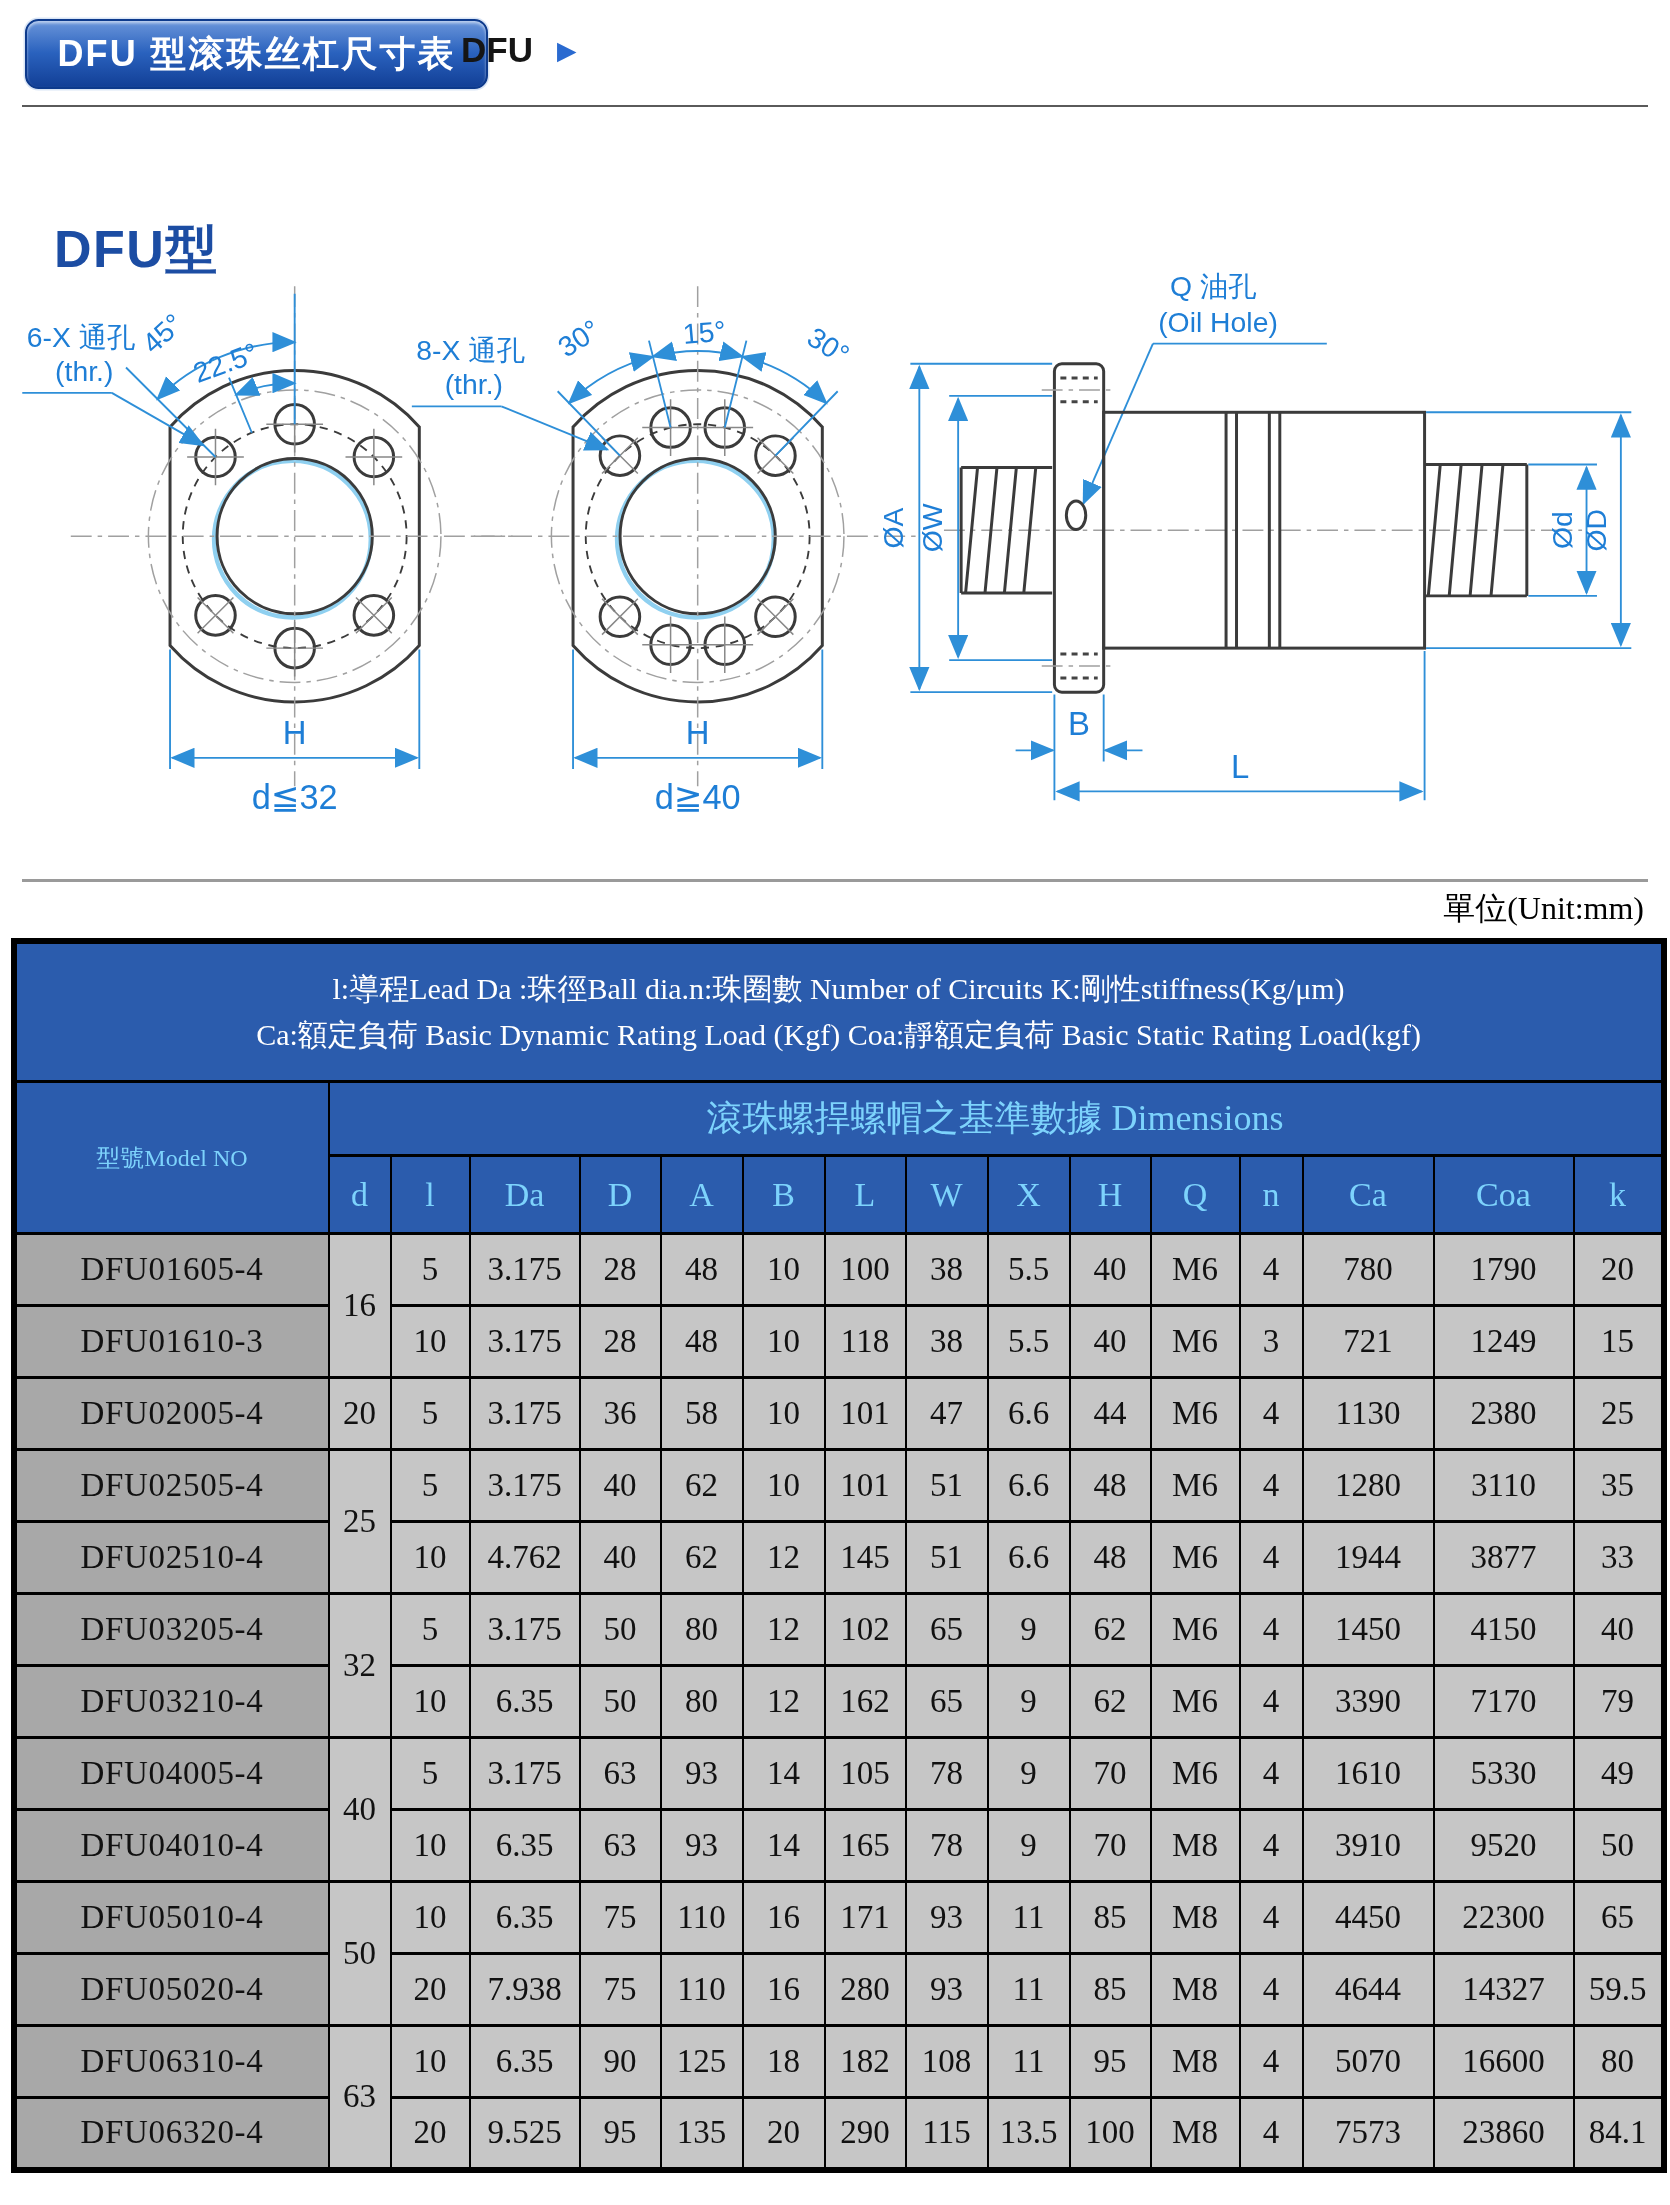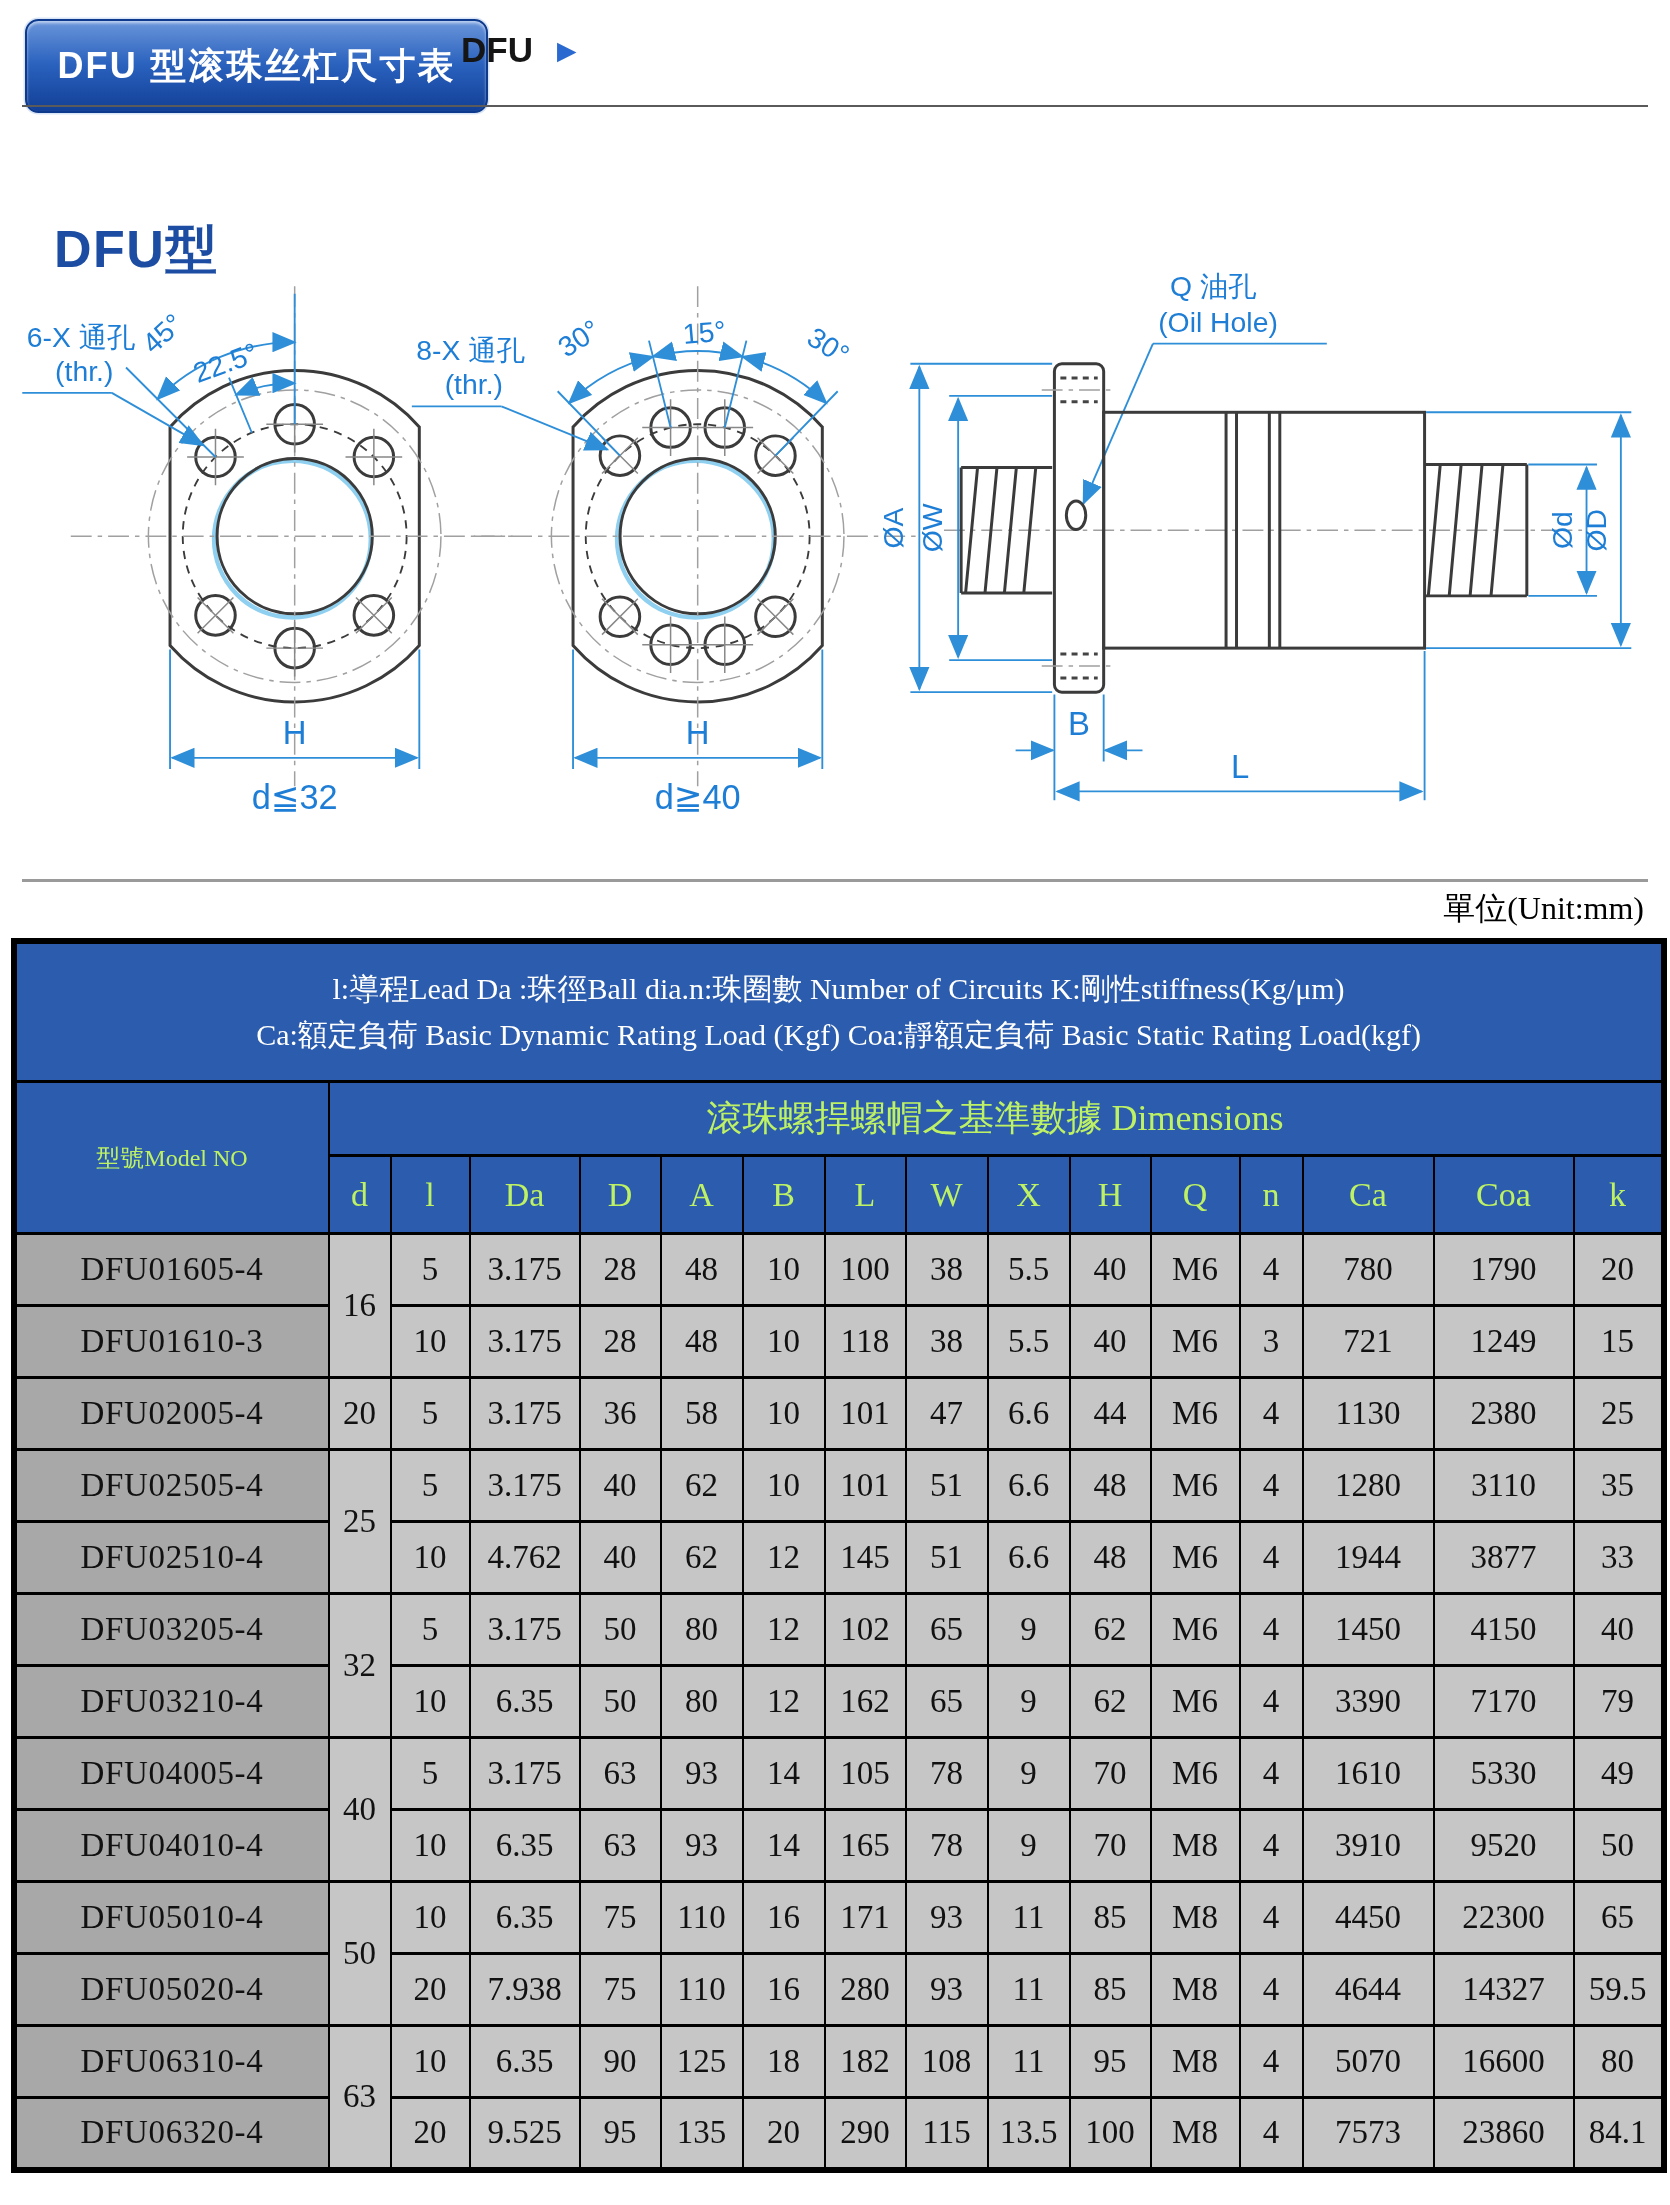--- a/index.html
+++ b/index.html
@@ -1,21 +1,21 @@
 <!DOCTYPE html>
 <html style="font-size:12px"><head>
 <meta charset="utf-8">
 <title>DFU Type Ball Screw Size Table</title>
 <style>
   html,body { margin:0; padding:0; background:#ffffff; }
   body { width:1671px; height:2205px; position:relative;
          font-family:"Liberation Sans", sans-serif; }
 
   
-  .badge { position:absolute; left:25.4px; top:19.4px; height:66px; padding:12px 30px;
+  .badge { position:absolute; left:25.4px; top:19.4px; height:66px; padding:0 30px;
            border-radius:13.4px; border:2.2px solid #0d3a8c;
            background:linear-gradient(#6a95da 0%, #2a62be 48%, #123f96 100%);
            box-shadow:inset 0 2.2px 3px rgba(255,255,255,.55), 0 0 0 1.5px #d9e5f6;
            color:#fff; font-size:36px; font-weight:bold; line-height:66px;
            letter-spacing:2.2px; white-space:nowrap; }
   .engtitle { position:absolute; left:461px; top:30px; font-size:35px; color:#151515;
               white-space:nowrap; display:flex; align-items:center; }
   .engtitle .b { font-weight:bold; margin-right:9px; }
   .engtitle .arrow { color:#2a6ad0; font-size:25.4px; margin-left:15px; }
   .rule1 { position:absolute; left:22.4px; top:105px; width:1626px; height:2.2px; background:#5a5a5a; }
@@ -39,21 +39,21 @@
   svg text.dlab{ font-size:46px; }
 
   
   .sheet { position:absolute; left:10.5px; top:938px; }
   table { border-collapse:collapse; table-layout:fixed; width:1650px;
           font-family:"Liberation Serif","DejaVu Serif",serif; }
   td, th { border:2.2px solid #000; border-top-width:3.7px; border-bottom-width:3.7px;
            text-align:center; vertical-align:middle; padding:0; font-weight:normal; }
   table { border:6px solid #000; }
   .legend-td { background:#2b5cad; color:#fff; height:136px; font-size:30px; line-height:1.55; }
-  .hd { background:#2b5cad; color:#bef264; }
+  .hd { background:#2b5cad; color:#7dd3fc; }
   .hd-model { font-size:24px; }
   .hd-dims  { font-size:36px; height:71px; }
   .hd-col   { font-size:34px; height:75px; }
   tbody tr { height:72px; }
   tbody td { background:#c6c6c6; font-size:33px; color:#111; }
   tbody td.model { background:#a8a8a8; font-size:33px; letter-spacing:0.7px; }
 </style>
 </head>
 <body>
 

